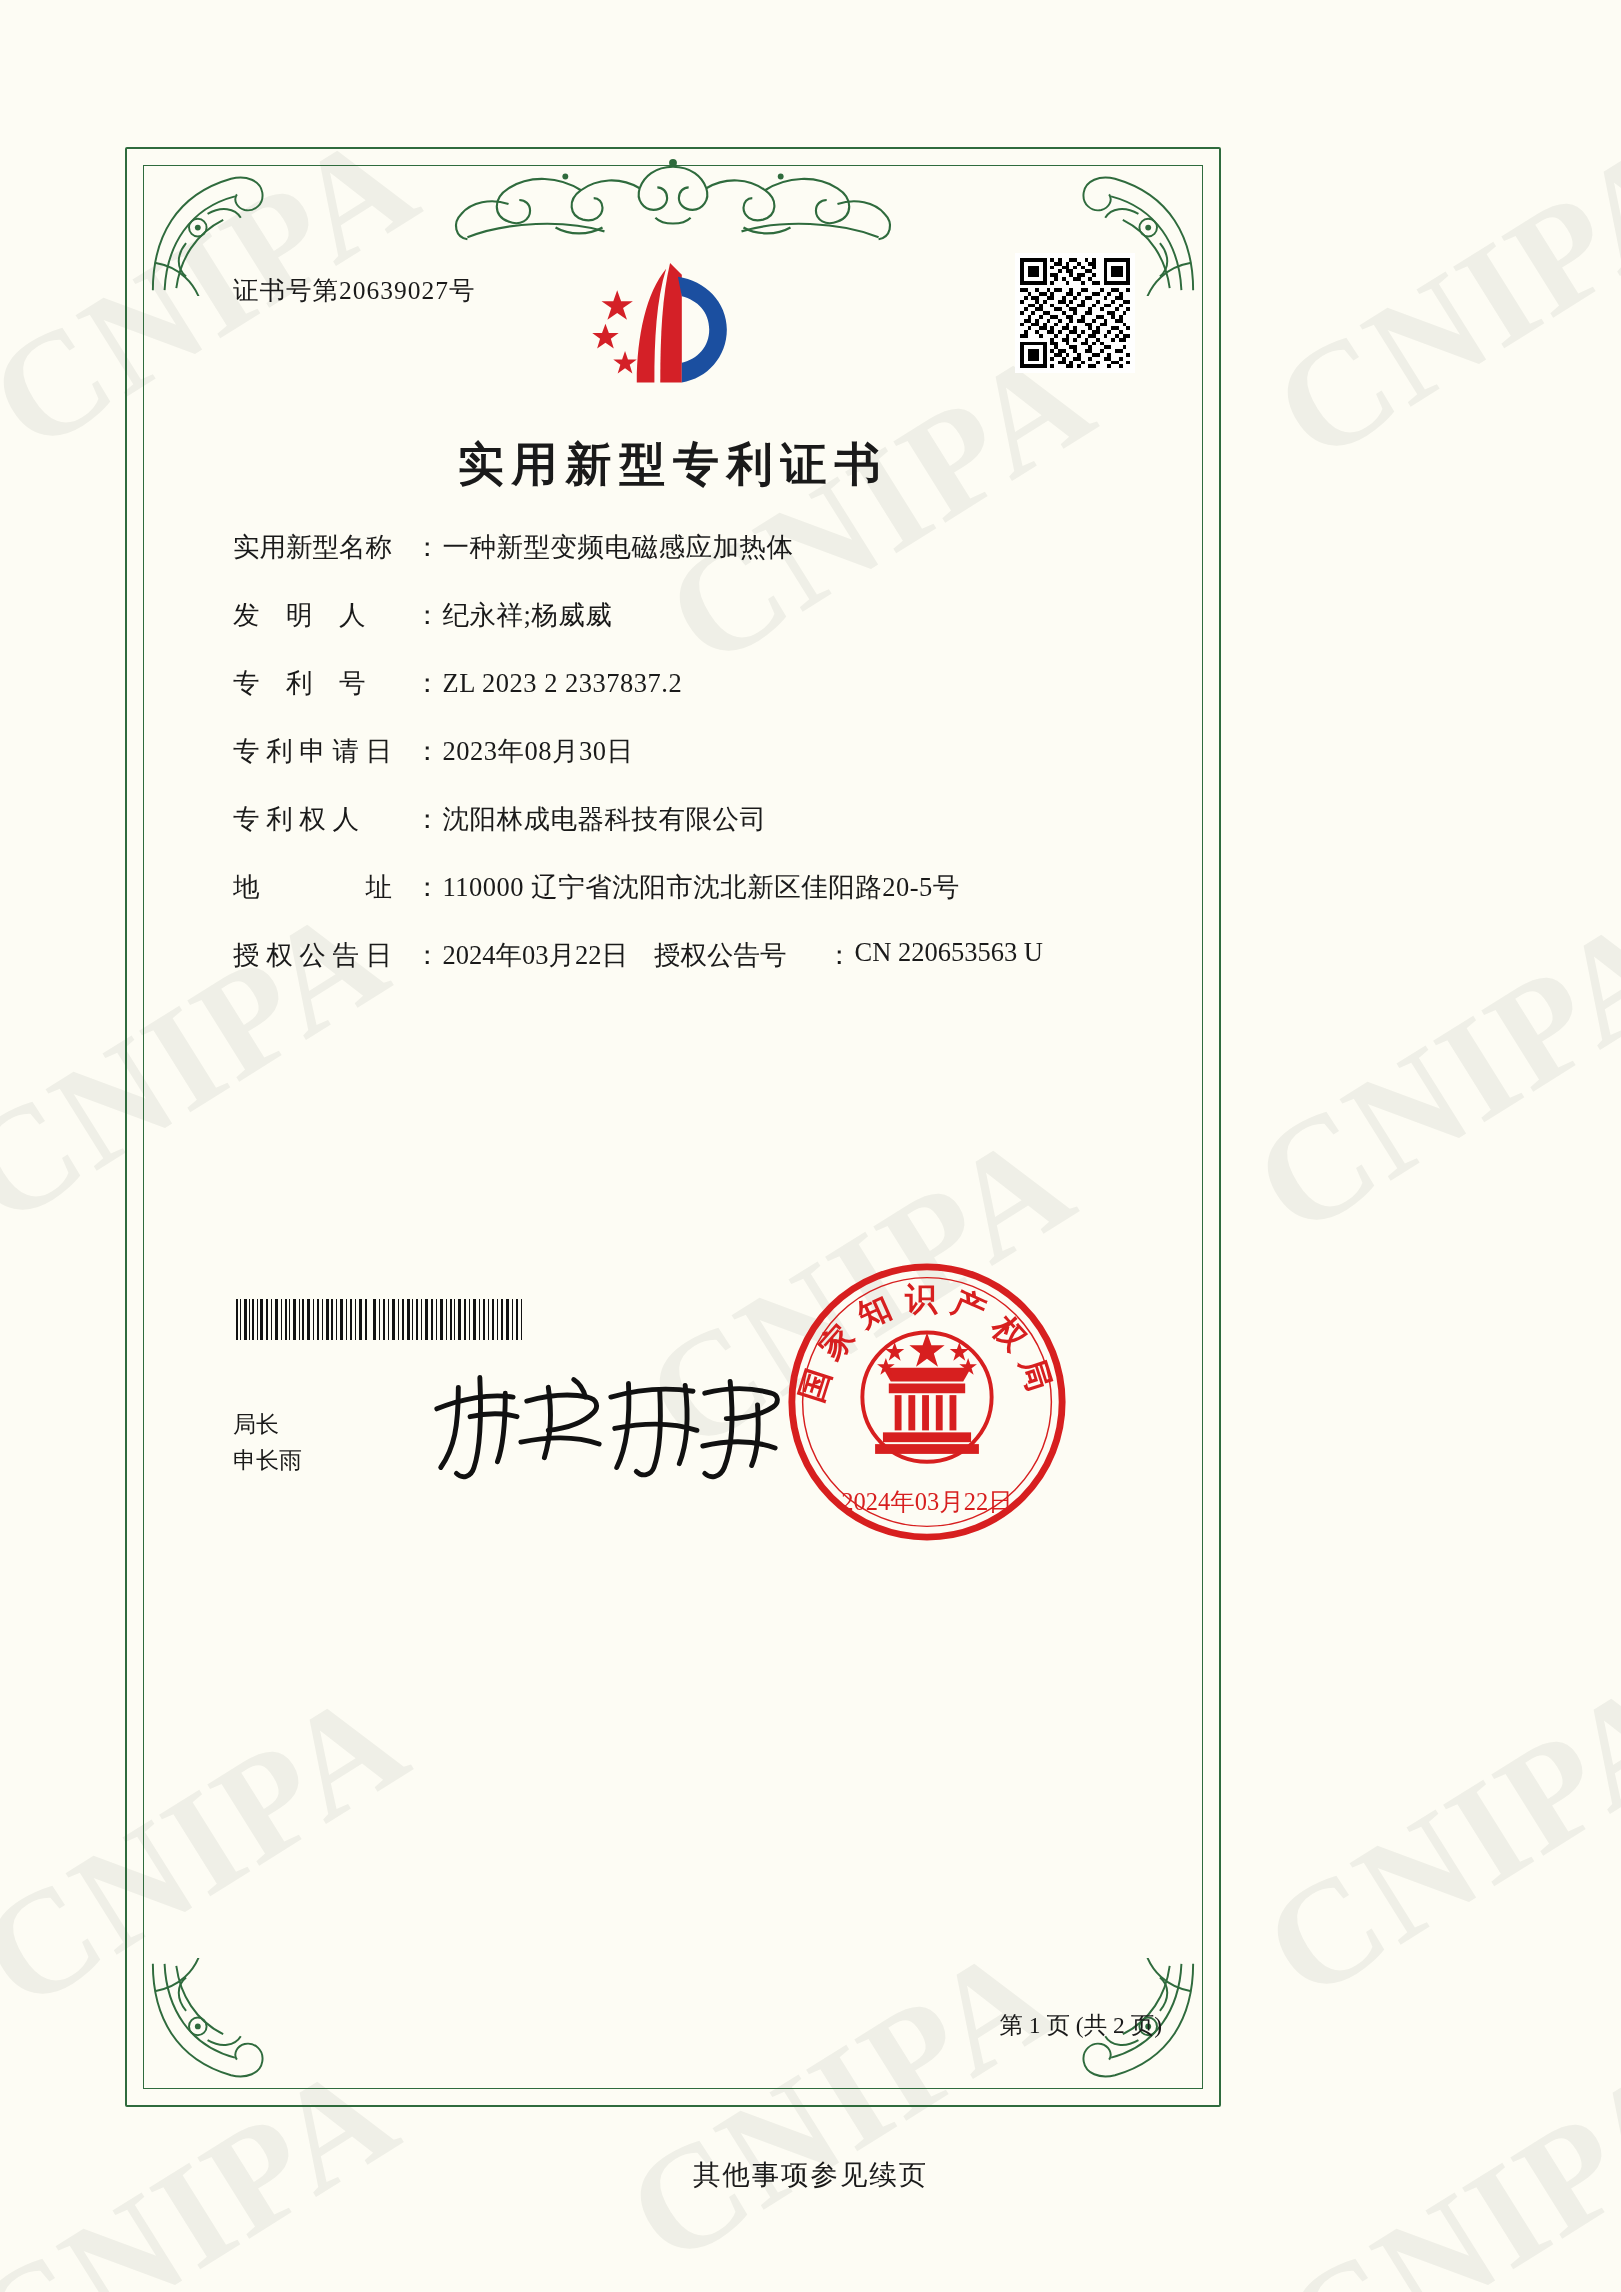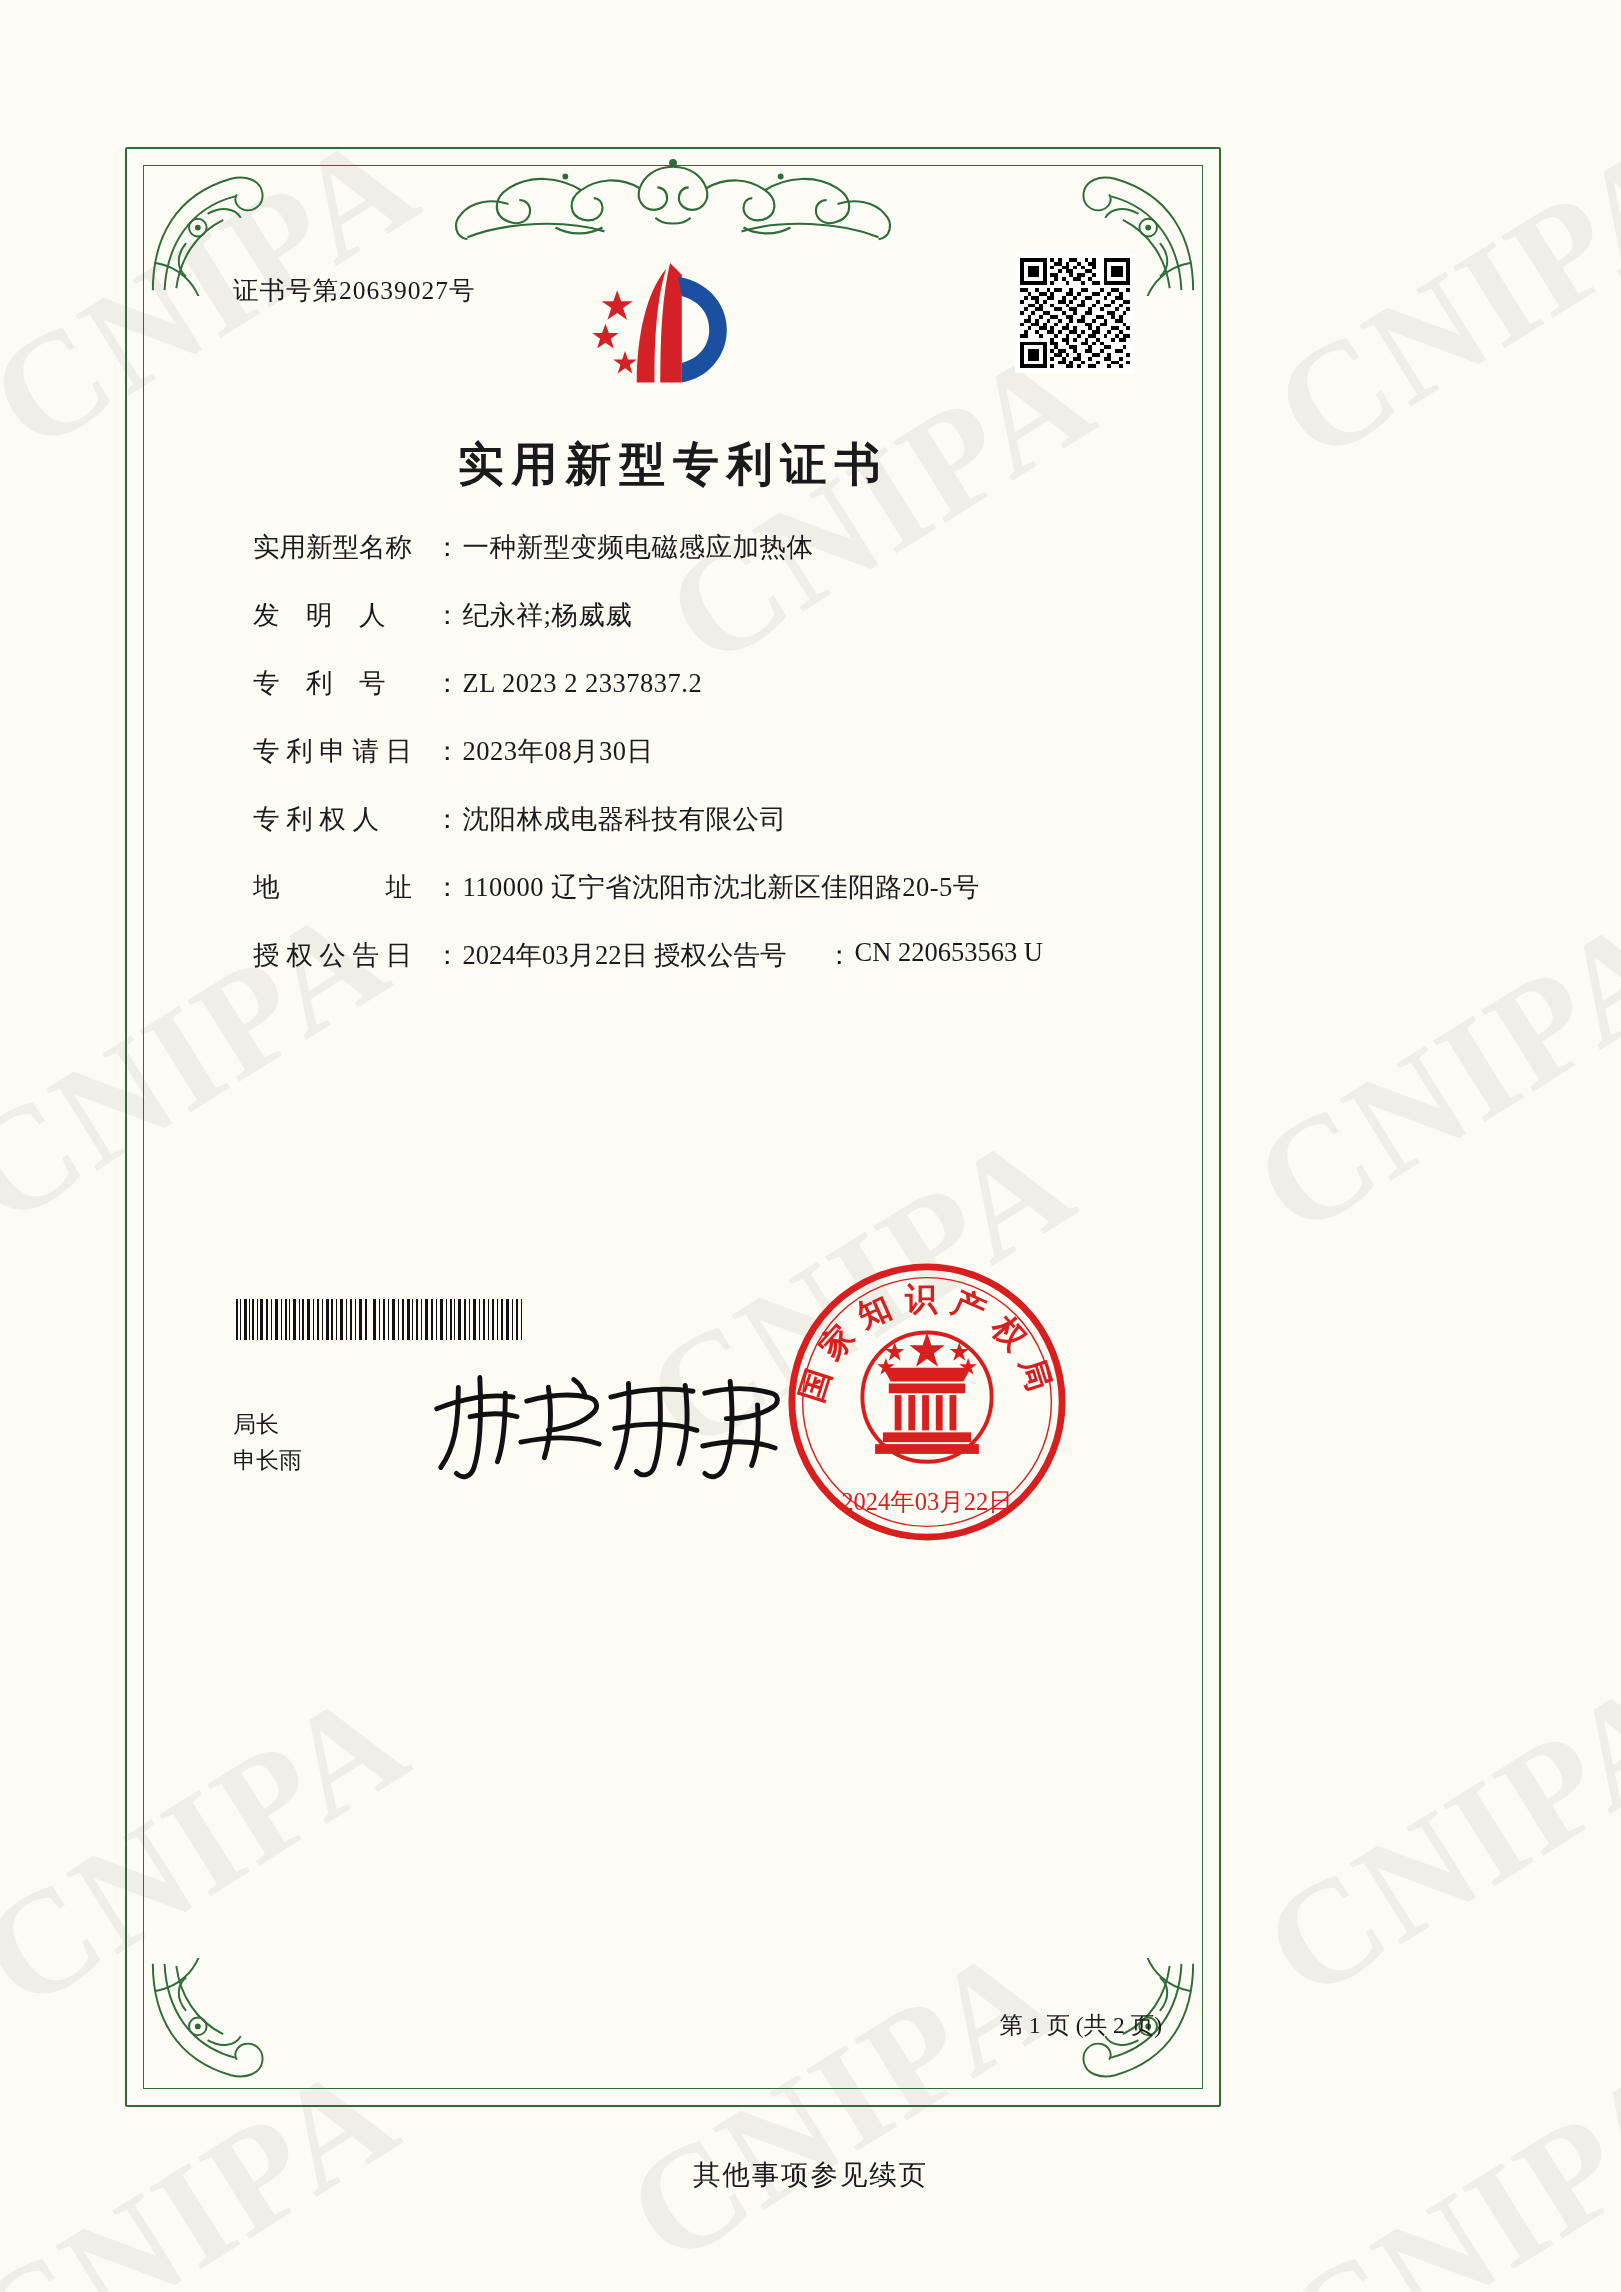--- a/index.html
+++ b/index.html
@@ -144,21 +144,20 @@
     align-items: baseline;
     margin-bottom: 32px;
     font-size: 26.5px;
   }
   .field-label {
     width: 181px;
     flex: 0 0 181px;
     display: flex;
     justify-content: space-between;
     letter-spacing: 0;
-    margin-left: 20px;
   }
   .field-colon {
     margin: 0 2px 0 0;
   }
   .field-value {
     flex: 1;
     letter-spacing: 0.5px;
   }
   .field-value.latin {
     font-family: "Liberation Serif", serif;

